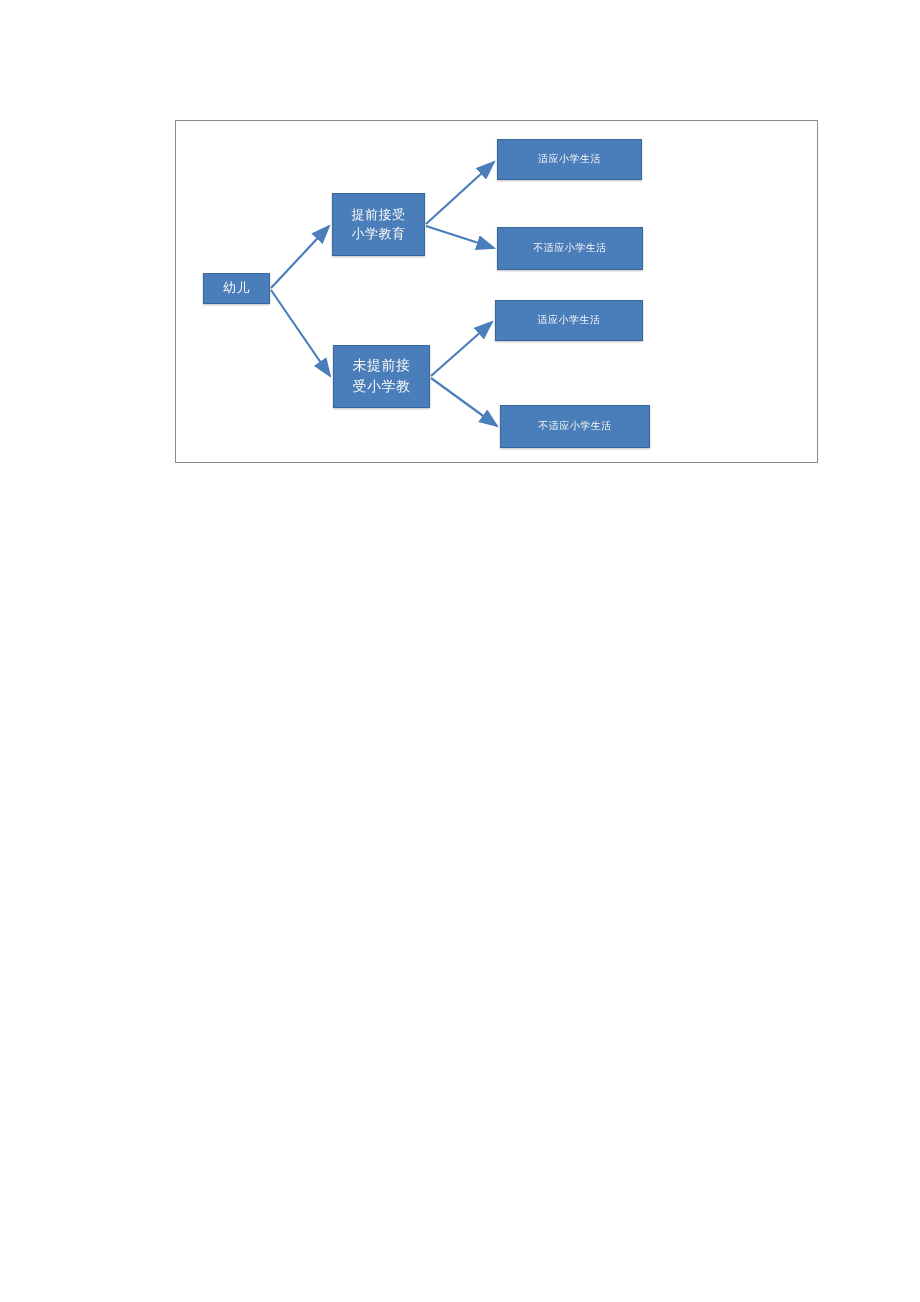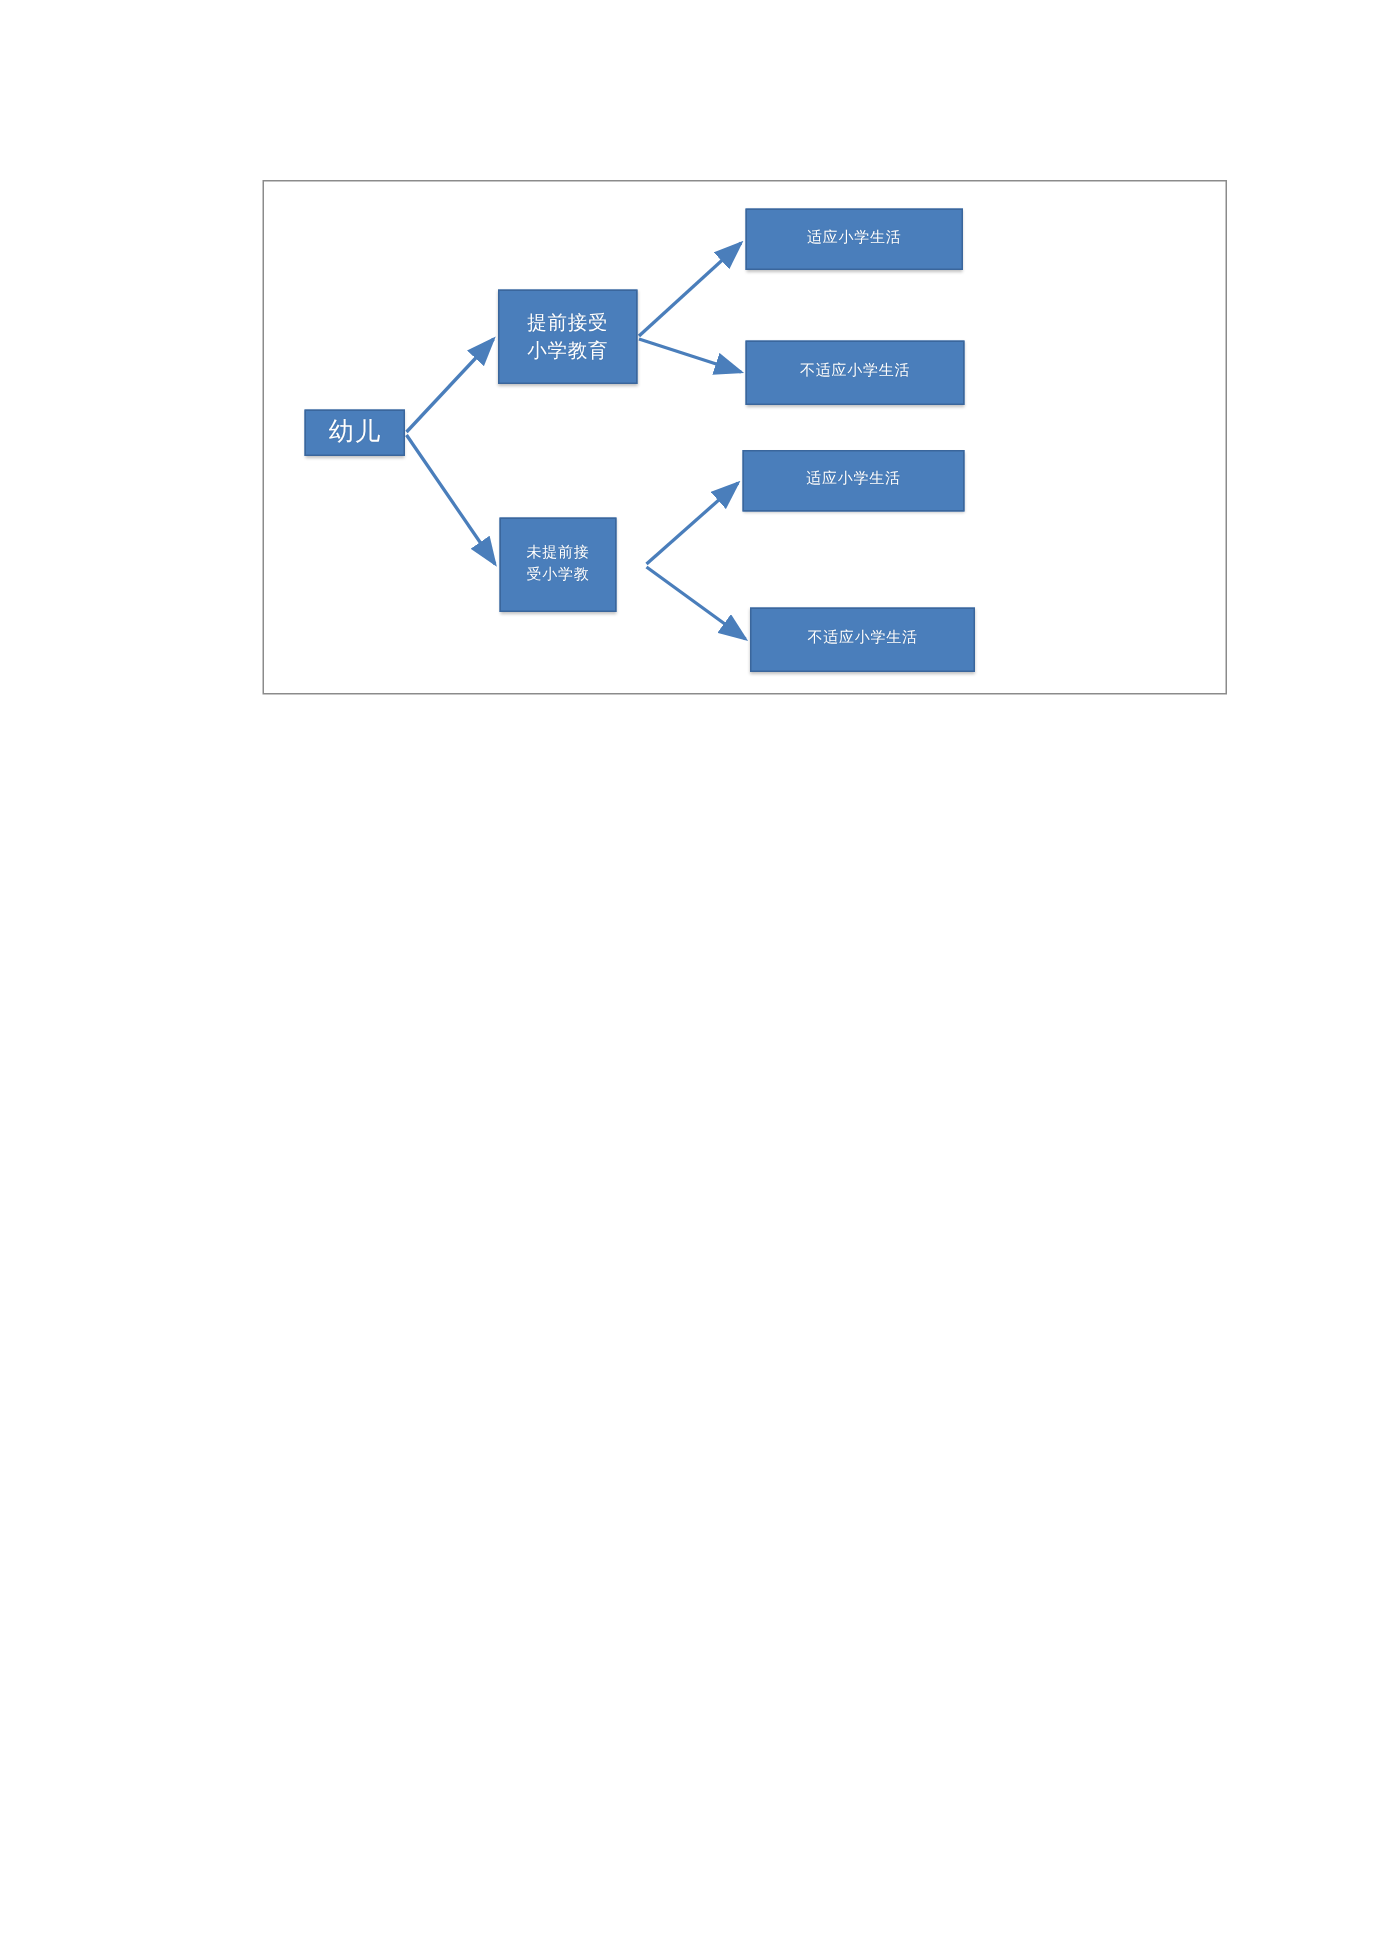--- a/index.html
+++ b/index.html
@@ -67,37 +67,37 @@
     padding: 0 4px;
     white-space: pre-line;
   }
 
   
   #node-root {
     left: 203px;
     top: 273px;
     width: 67px;
     height: 31px;
-    font-size: 17px;
+    font-size: 13px;
   }
 
   
   #node-early {
     left: 332px;
     top: 193px;
     width: 93px;
     height: 63px;
     font-size: 13px;
   }
   #node-not-early {
     left: 333px;
     top: 345px;
-    width: 78px;
+    width: 97px;
     height: 63px;
-    font-size: 10px;
+    font-size: 14px;
   }
 
   
   #node-leaf-1 {
     left: 497px;
     top: 139px;
     width: 145px;
     height: 41px;
   }
   #node-leaf-2 {

